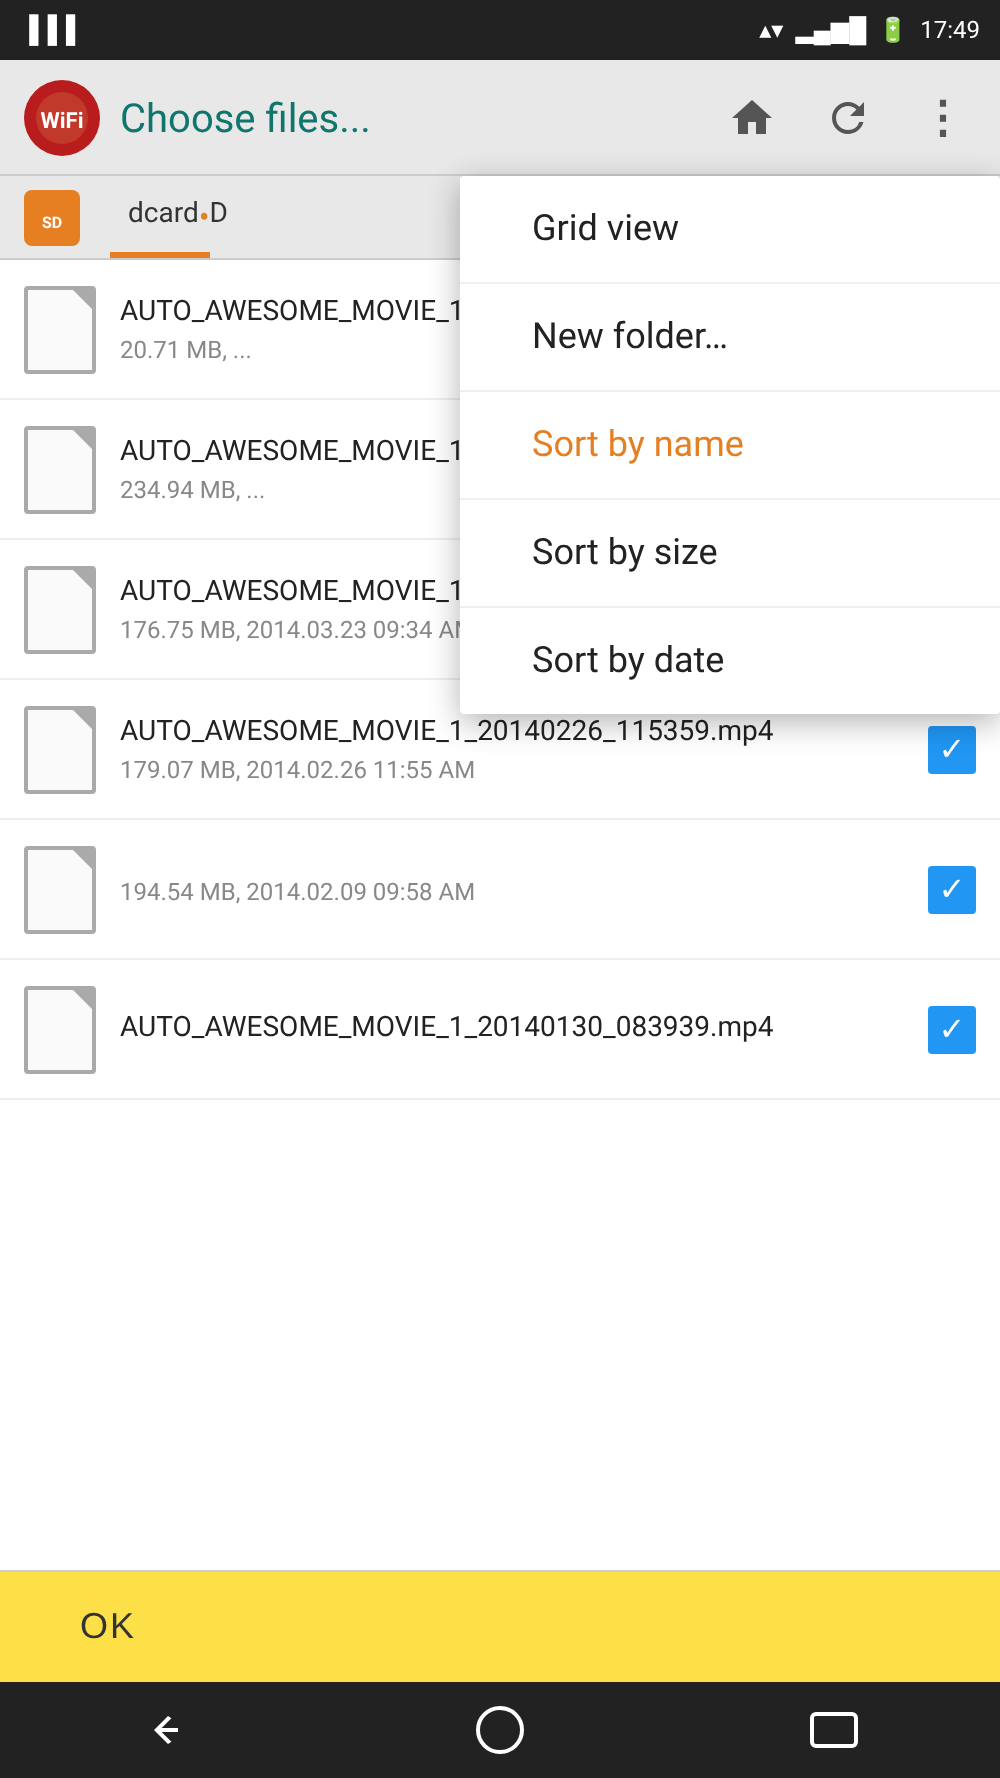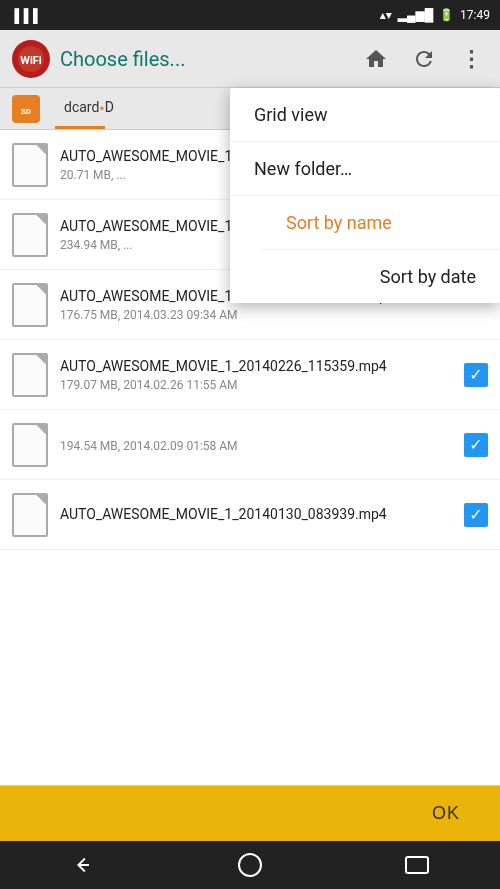--- a/index.html
+++ b/index.html
@@ -168,25 +168,25 @@
       border-radius: 2px;
       display: flex;
       align-items: center;
       justify-content: center;
       color: white;
       font-size: 16px;
     }
 
     
     .ok-bar {
-      background: #eab308;
+      background: #fde047;
       height: 56px;
       display: flex;
       align-items: center;
-      justify-content: flex-end;
+      justify-content: flex-start;
       border-top: 1px solid #ccc;
     }
     .ok-button {
       font-size: 18px;
       color: #333;
       background: none;
       border: none;
       cursor: pointer;
       padding: 8px 40px;
       font-weight: 500;
@@ -216,33 +216,31 @@
       position: absolute;
       top: 88px;
       right: 0;
       width: 270px;
       background: #fff;
       box-shadow: 0 4px 16px rgba(0,0,0,0.3);
       z-index: 100;
       border-radius: 2px;
     }
     .dropdown-item {
-      padding: 16px 24px;
+      padding: 16px 36px;
       font-size: 18px;
       color: #222;
       cursor: pointer;
       border-bottom: 1px solid #f0f0f0;
     }
     .dropdown-item:last-child {
       border-bottom: none;
-      text-align: right;
     }
     .dropdown-item.active {
       color: #e67e22;
-      margin-left: 32px;
     }
 
     .main-content {
       height: calc(889px - 30px - 58px - 42px - 56px - 48px);
       overflow-y: auto;
       background: #fff;
     }
   </style>
 </head>
 <body>
@@ -327,21 +325,21 @@
       <div class="file-icon"></div>
       <div class="file-info">
         <div class="file-name">AUTO_AWESOME_MOVIE_1_20140226_115359.mp4</div>
         <div class="file-meta">179.07 MB, 2014.02.26 11:55 AM</div>
       </div>
       <div class="checkbox-checked">✓</div>
     </div>
     <div class="file-item">
       <div class="file-icon"></div>
       <div class="file-info">
-        <div class="file-meta">194.54 MB, 2014.02.09 01:58 AM</div>
+        <div class="file-meta">194.54 MB, 2014.02.09 09:58 AM</div>
       </div>
       <div class="checkbox-checked">✓</div>
     </div>
     <div class="file-item">
       <div class="file-icon"></div>
       <div class="file-info">
         <div class="file-name">AUTO_AWESOME_MOVIE_1_20140130_083939.mp4</div>
       </div>
       <div class="checkbox-checked">✓</div>
     </div>
@@ -367,14 +365,15 @@
       <rect x="2" y="3" width="22" height="16" rx="2"></rect>
     </svg>
   </div>
 </div>
 
 <div class="dropdown-overlay" id="dropdown-menu">
 
 <div class="dropdown-item">Grid view</div>
     <div class="dropdown-item">New folder…</div>
     <div class="dropdown-item active">Sort by name</div>
+    <div class="dropdown-item">Sort by size</div>
     <div class="dropdown-item">Sort by date</div>
   </div>
 
 </body></html>

